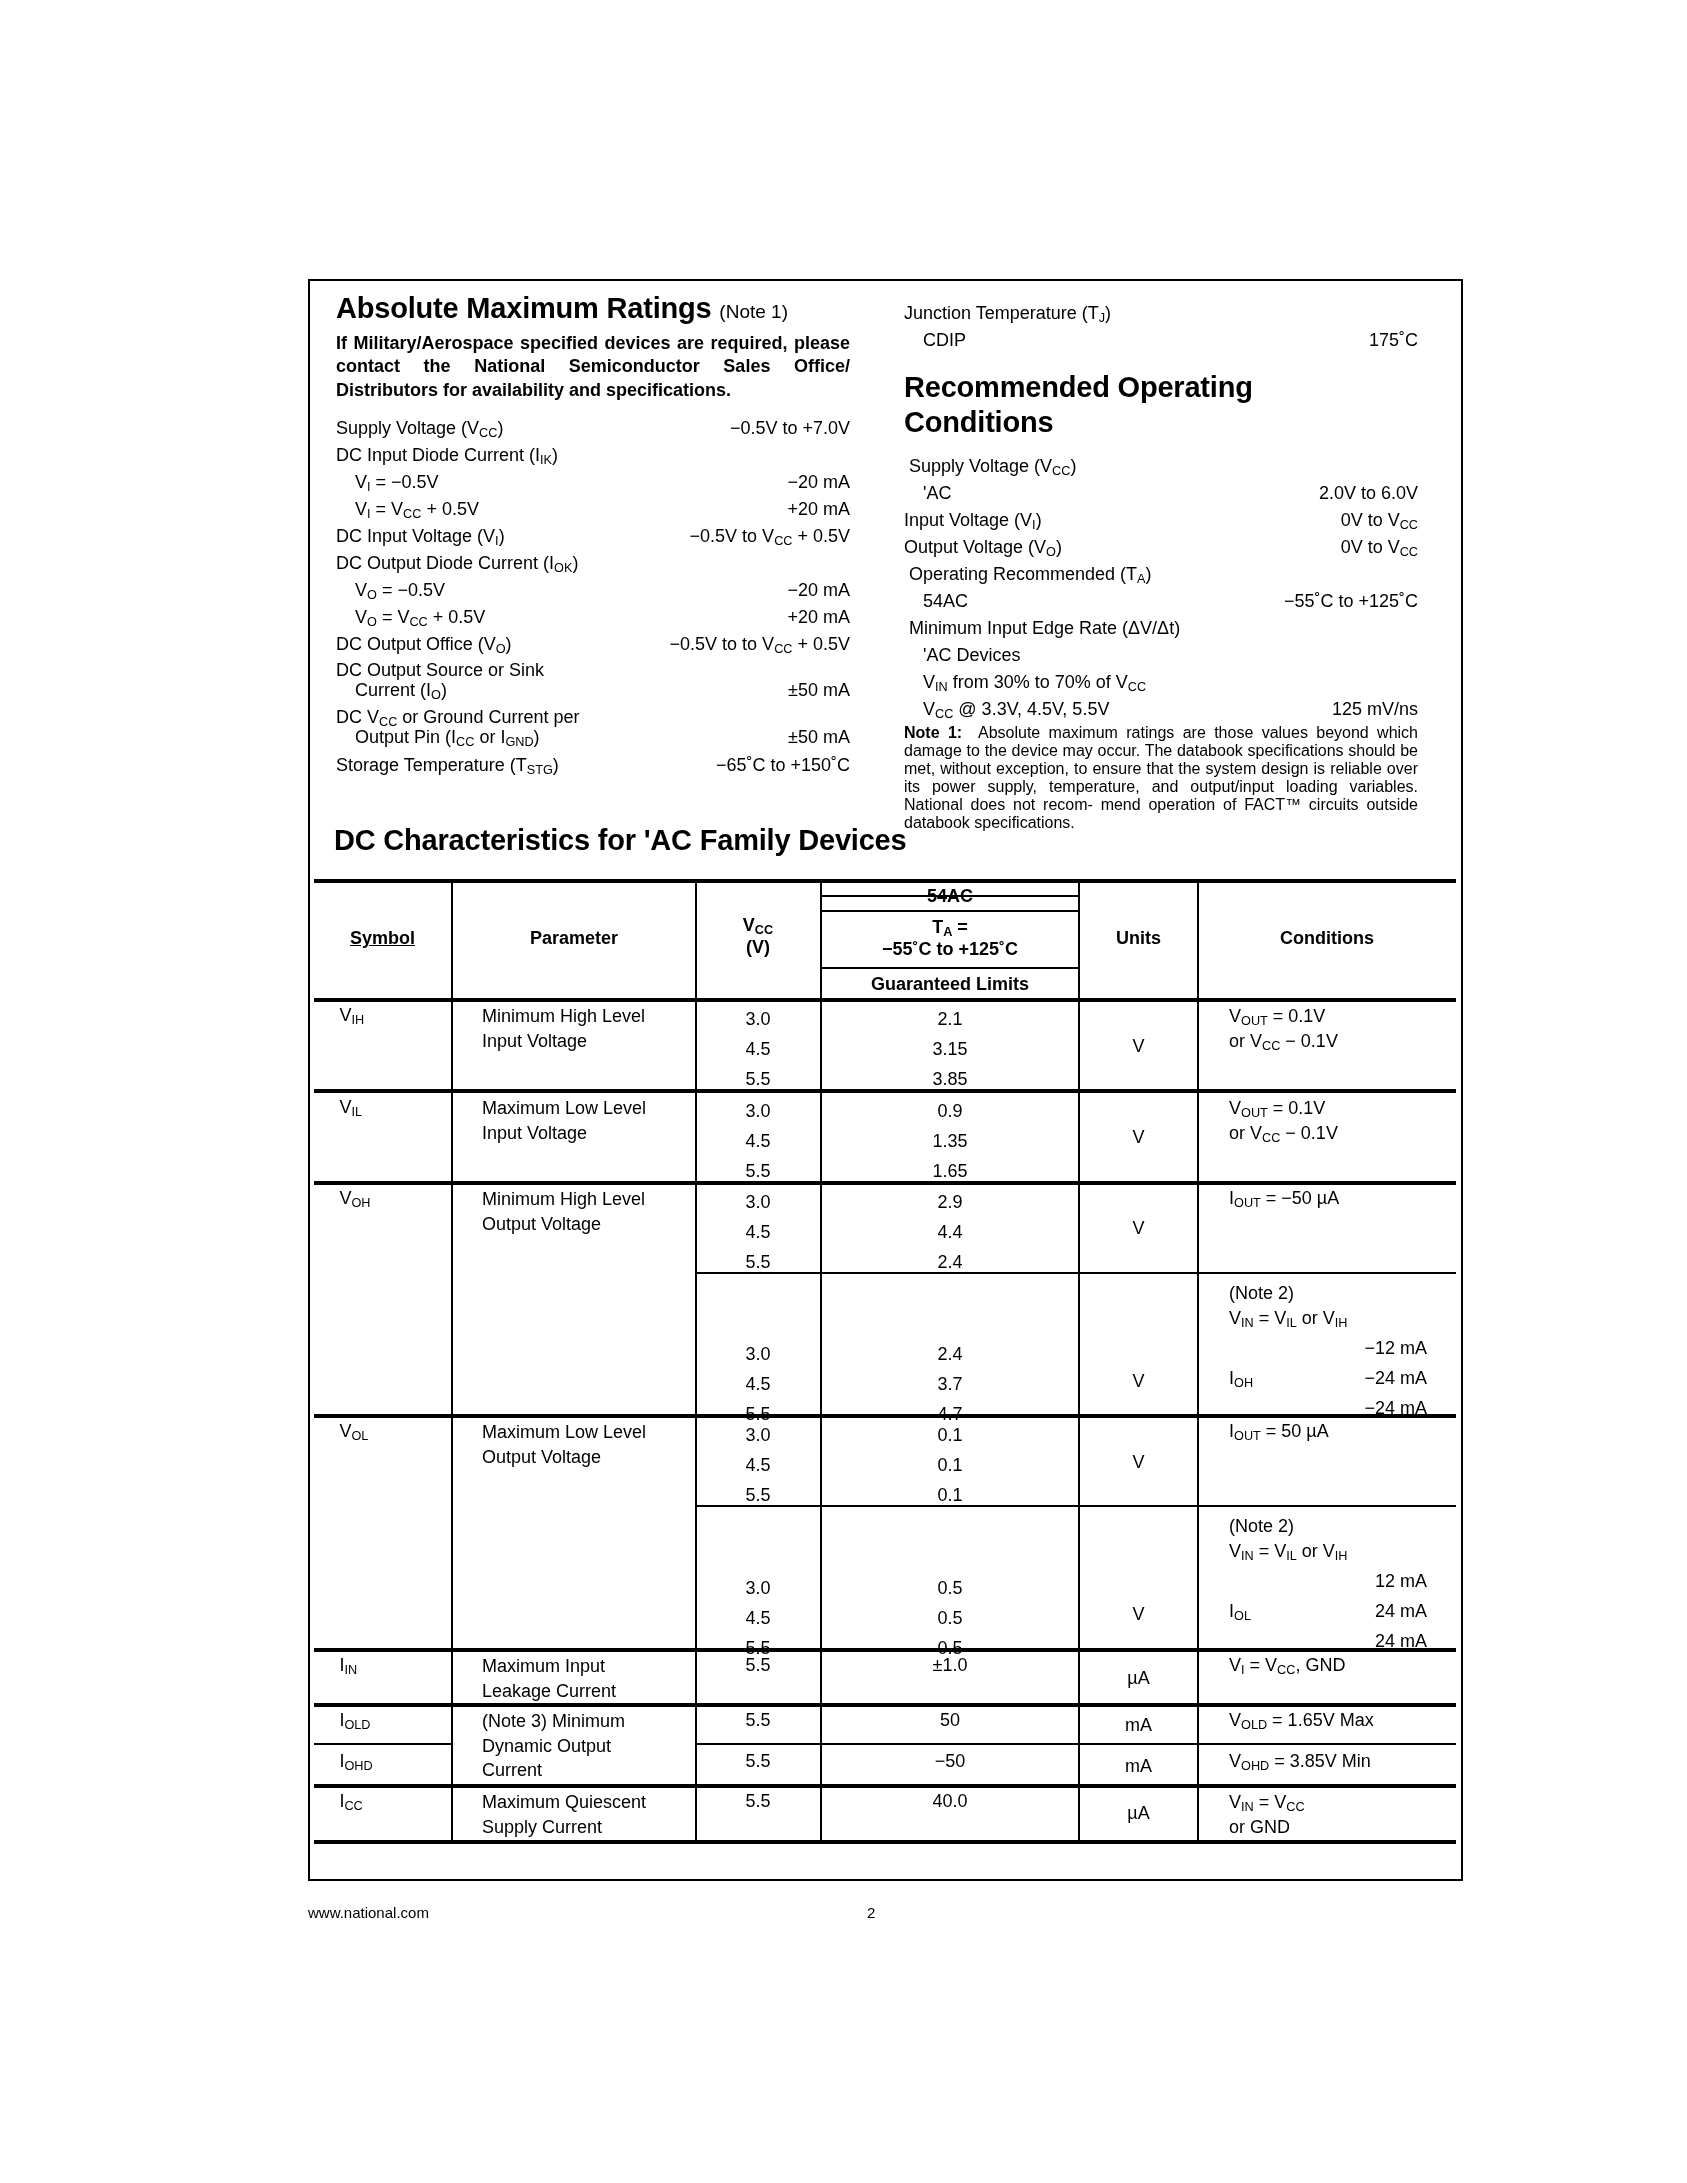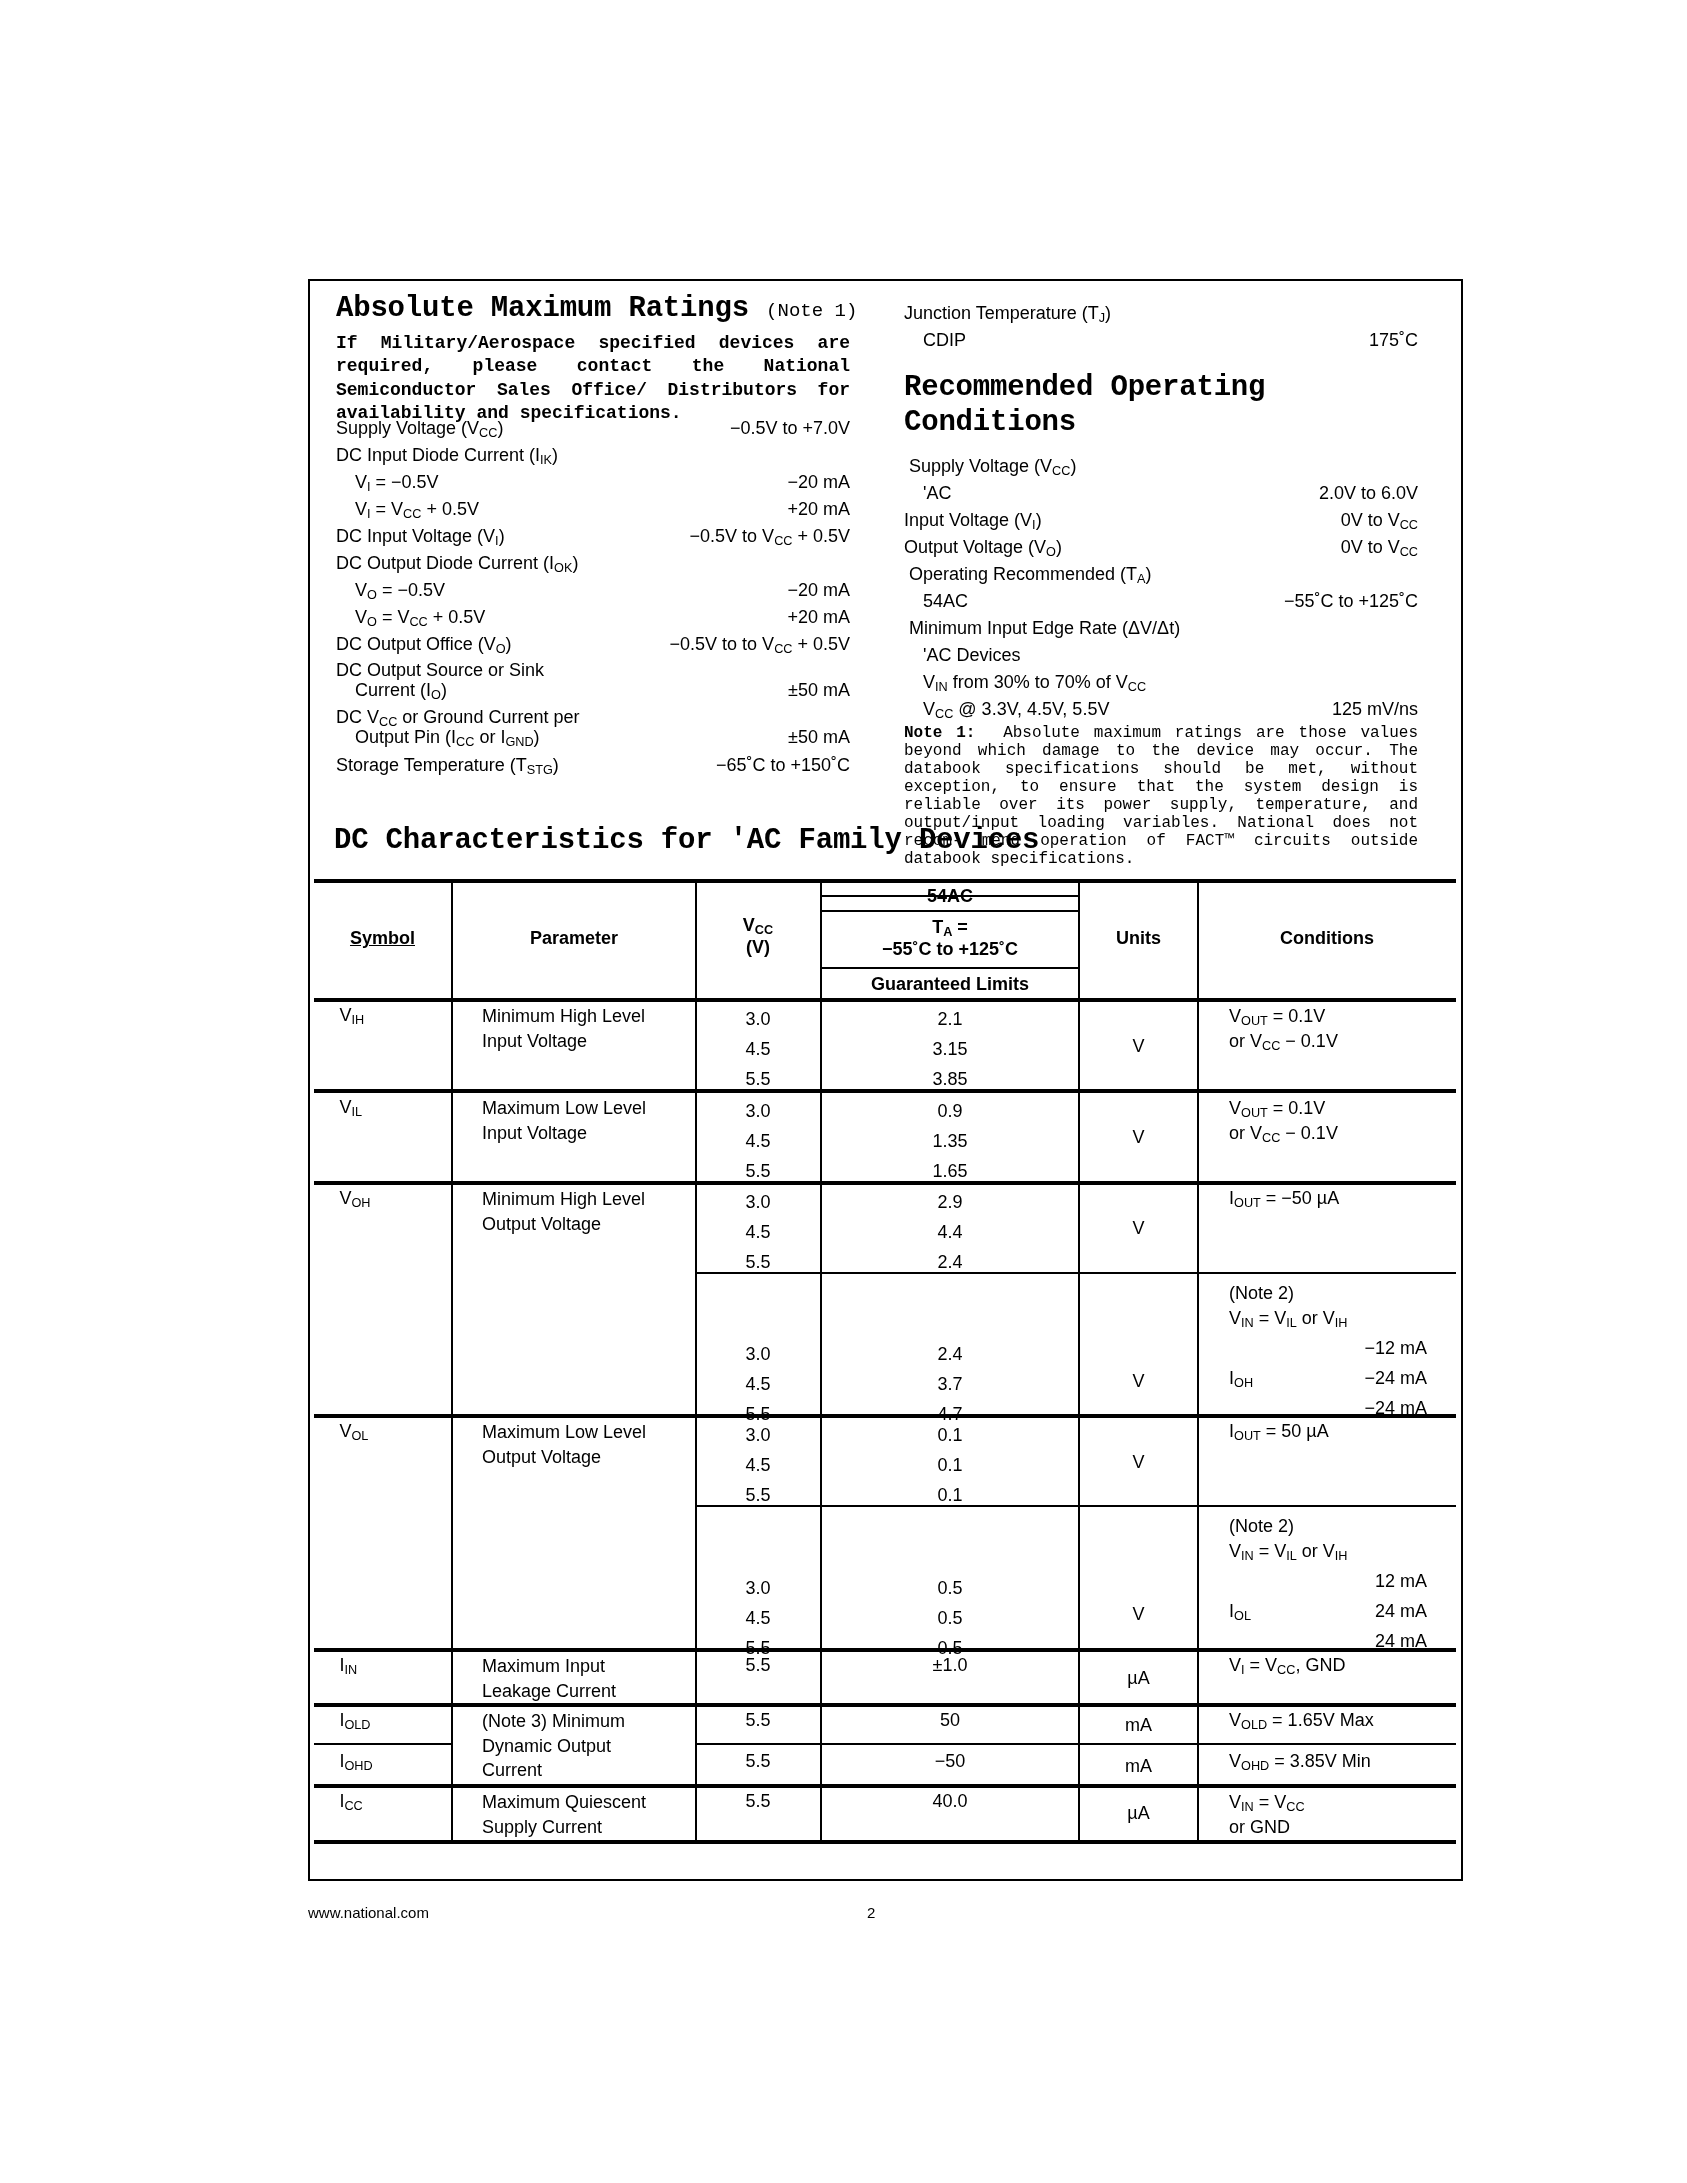--- a/index.html
+++ b/index.html
@@ -1,18 +1,18 @@
 <!DOCTYPE html>
 <html style="font-size:12.7px"><head>
 <meta charset="utf-8">
 <style>
   html, body { margin: 0; padding: 0; background: #ffffff; }
   body { width: 1687px; height: 2183px; position: relative; font-family: "Liberation Sans", sans-serif; color: #000; }
   .frame { position: absolute; left: 308px; top: 279px; width: 1151px; height: 1598px; border: 2.4px solid #000; box-sizing: content-box; }
-  .abs { position: absolute; font-family: Liberation Mono, monospace; }
+  .abs { position: absolute; }
   .h1 { font-weight: bold; font-size: 29px; line-height: 35px; letter-spacing: -0.2px; }
   .h1 .note { font-weight: normal; font-size: 19px; letter-spacing: 0; }
   .mil { font-weight: bold; font-size: 18px; line-height: 23.4px; text-align: justify; text-align-last: left; }
   .row { position: absolute; font-size: 18px; line-height: 22px; white-space: nowrap; }
   .row .val { position: absolute; right: 0; top: 0; }
   sub { font-size: 12.7px; vertical-align: -3.2px; line-height: 0; }
   .note1 { font-size: 16px; line-height: 18px; text-align: justify; }
   .note1 b { font-weight: bold; }
 
   

